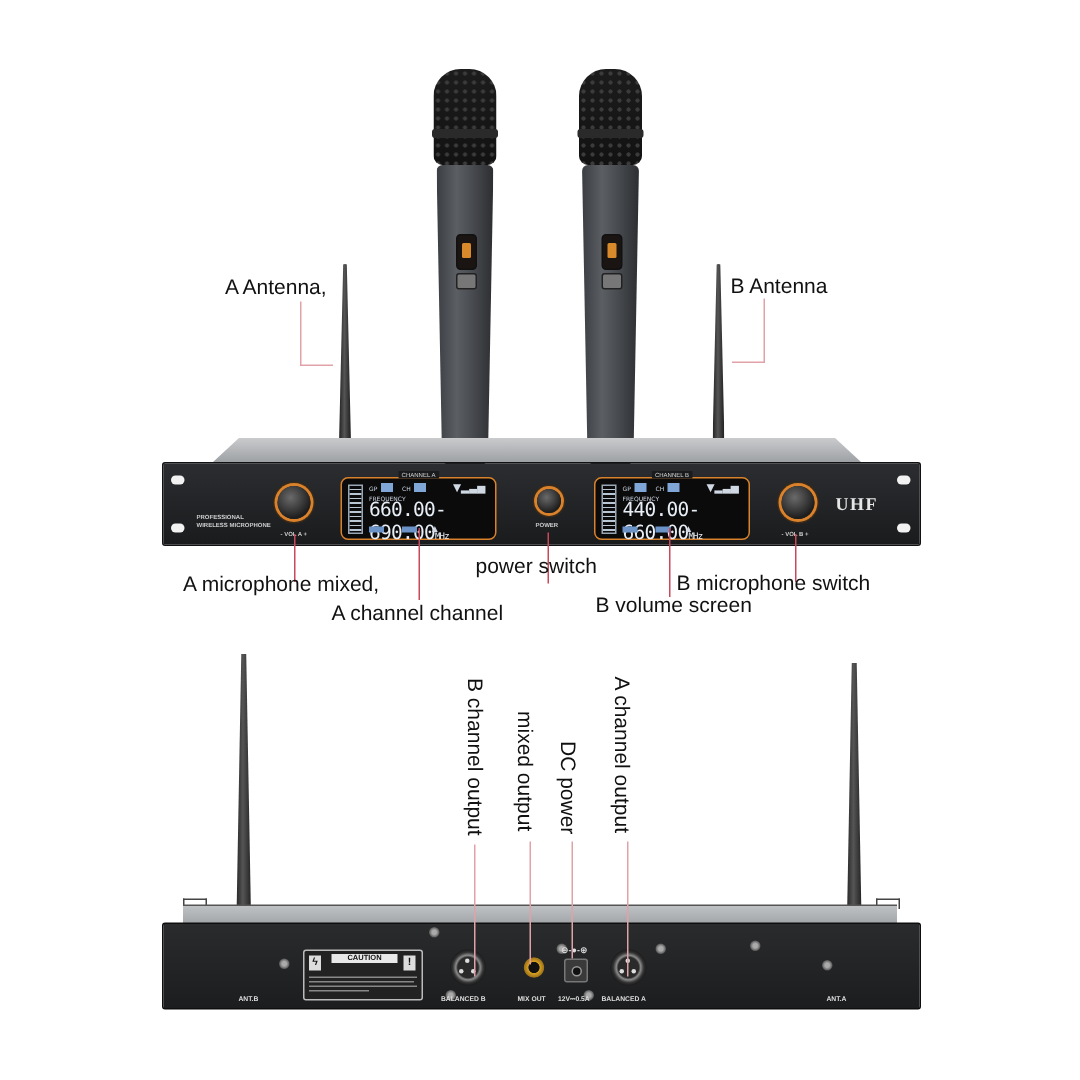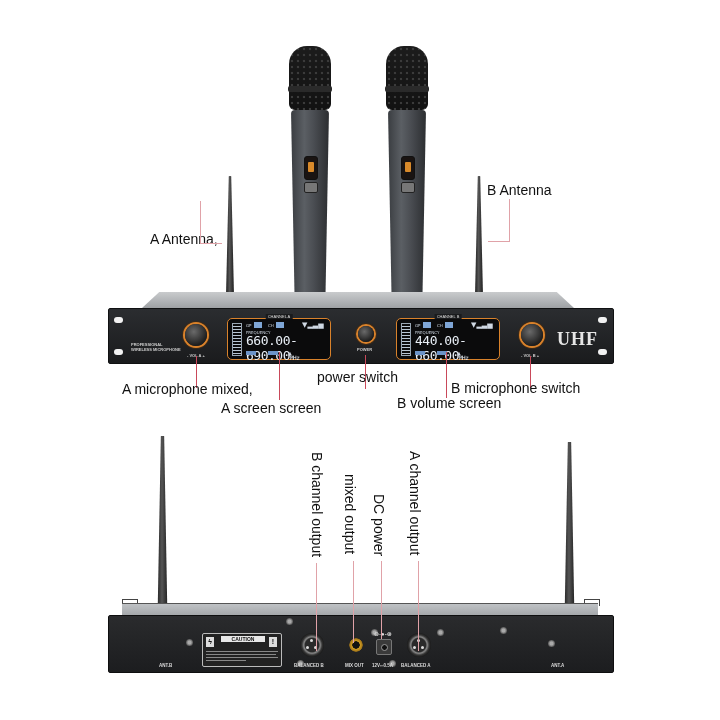--- a/index.html
+++ b/index.html
@@ -31,21 +31,21 @@
   .rack-hole { position: absolute; width: 9px; height: 6px; background: #f2f2f2; border-radius: 3px; }
   .knob { position: absolute; width: 22px; height: 22px; border-radius: 50%; background: radial-gradient(circle at 40% 35%, #6a6a6a, #1e1e1e 70%); box-shadow: 0 0 0 2px #d9822b, 0 0 0 3px #3a2a1a; }
   .screen { position: absolute; height: 40px; border: 1.5px solid #d9822b; border-radius: 5px; background: #0b0b0c; }
   .screen .freq { position: absolute; left: 18px; top: 14px; font-family: "DejaVu Sans Mono", monospace; font-size: 13px; color: #e8eef5; letter-spacing: -0.5px; }
   .screen .mhz { font-size: 6px; }
   .screen .small { position: absolute; font-size: 4px; color: #cfd8e3; font-family: "DejaVu Sans", sans-serif; }
   .screen .meter { position: absolute; left: 4px; top: 4px; width: 8px; height: 31px; border: 1px solid #9aa7b4; background: repeating-linear-gradient(#0b0b0c 0 2px, #b9c6d4 2px 3px); }
   .screen .tag { position: absolute; width: 8px; height: 6px; background: #7fa6d6; }
   .screen .bar { position: absolute; height: 4px; background: #6b93c8; }
   .screen .ch-title { position: absolute; top: -5px; left: 50%; transform: translateX(-50%); font-size: 4px; color: #ddd; background: #1a1b1d; padding: 0 2px; }
-  .brand { position: absolute; font-family: "Liberation Serif", serif; font-weight: bold; color: #e6e6e6; font-size: 18px; letter-spacing: 1px; }
+  .brand { position: absolute; font-family: "Liberation Serif", serif; font-weight: bold; color: #e6e6e6; font-size: 12px; letter-spacing: 1px; }
   .tiny { position: absolute; font-size: 4px; color: #ccc; font-weight: bold; line-height: 1.2; }
 
   
   .rear-top { position: absolute; left: 122px; top: 603px; width: 476px; height: 12px; background: linear-gradient(#bfc2c5, #a2a5a8); border-top: 1px solid #555; }
   .rear-lip-l { position: absolute; left: 122px; top: 599px; width: 14px; height: 6px; border: 1px solid #444; border-bottom: none; }
   .rear-lip-r { position: absolute; left: 584px; top: 599px; width: 14px; height: 6px; border: 1px solid #444; border-bottom: none; }
   .rear-back { position: absolute; left: 108px; top: 615px; width: 504px; height: 56px; background: linear-gradient(#2a2b2d, #1c1d1f); border: 1px solid #0e0e0f; border-radius: 2px; }
   .caution { position: absolute; left: 202px; top: 633px; width: 78px; height: 32px; border: 1px solid #bbb; border-radius: 2px; background: #222; }
   .caution .hd { position: absolute; left: 18px; top: 2px; width: 44px; height: 6px; background: #e8e8e8; color: #111; font-size: 5px; font-weight: bold; text-align: center; line-height: 6px; }
   .caution .ic { position: absolute; top: 3px; width: 8px; height: 10px; background: #ddd; color: #111; font-size: 7px; font-weight: bold; text-align: center; line-height: 10px; }
@@ -130,36 +130,36 @@
       <div class="bar" style="left:40px; top:32px; width:10px;"></div>
       <div class="small" style="left:60px; top:31px; font-size:5px;">▲</div>
     </div>
 
     <div class="knob" style="left:412px; top:15px;"></div>
     <div class="tiny" style="left:412px; top:45px;">- VOL B +</div>
 
     <div class="brand" style="left:448px; top:20px;">UHF</div>
   </div>
 
-  <div class="lbl" style="left:150px; top:184px;margin-top:48px;">A Antenna,</div>
+  <div class="lbl" style="left:150px; top:184px;">A Antenna,</div>
   <div class="leader" style="left:200px; top:201px; width:1px; height:43px;"></div>
   <div class="leader" style="left:200px; top:243px; width:22px; height:1px;"></div>
 
   <div class="lbl" style="left:487px; top:183px;">B Antenna</div>
   <div class="leader" style="left:509px; top:199px; width:1px; height:43px;"></div>
   <div class="leader" style="left:488px; top:241px; width:22px; height:1px;"></div>
 
   <div class="leader-dark" style="left:196px; top:356px; width:1px; height:32px;"></div>
   <div class="leader-dark" style="left:279px; top:352px; width:1px; height:48px;"></div>
   <div class="leader-dark" style="left:365px; top:355px; width:1px; height:34px;"></div>
   <div class="leader-dark" style="left:446px; top:352px; width:1px; height:46px;"></div>
   <div class="leader-dark" style="left:530px; top:356px; width:1px; height:32px;"></div>
 
   <div class="lbl" style="left:122px; top:382px;">A microphone mixed,</div>
-  <div class="lbl" style="left:221px; top:401px;">A screen screen</div>
+  <div class="lbl" style="left:221px; top:401px;">A channel channel</div>
   <div class="lbl" style="left:317px; top:370px;">power switch</div>
   <div class="lbl" style="left:397px; top:396px;">B volume screen</div>
   <div class="lbl" style="left:451px; top:381px;">B microphone switch</div>
 </div>
 
 <div>
   <div class="ant" style="left:157px; top:436px; height:212px; width:11px;"></div>
   <div class="ant" style="left:564px; top:442px; height:206px; width:11px;"></div>
 
   <div class="rear-lip-l"></div>

